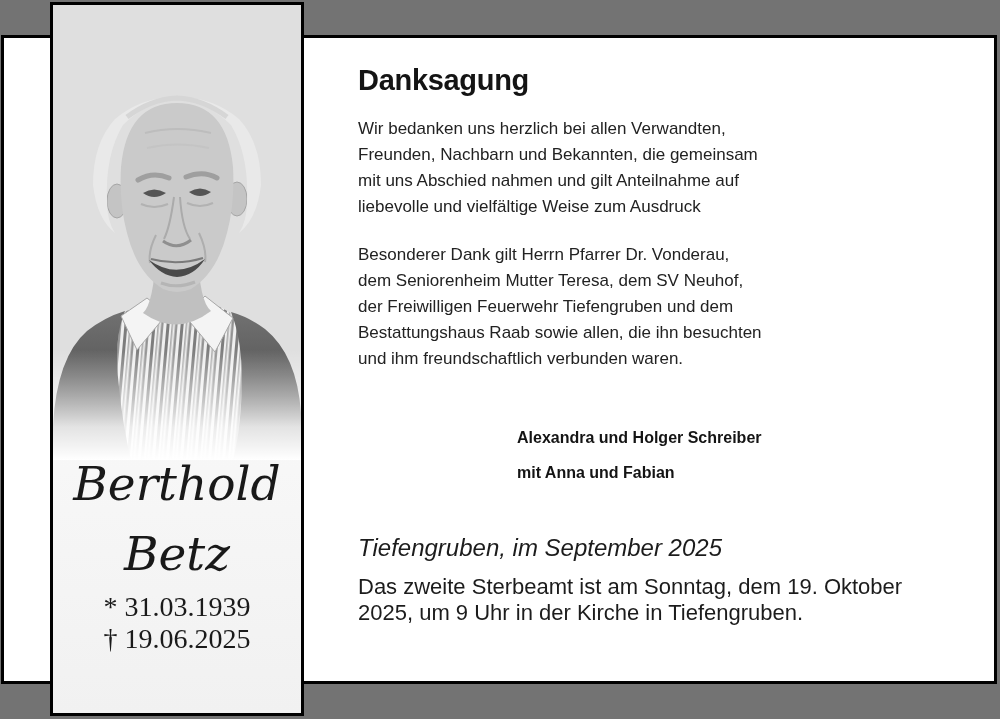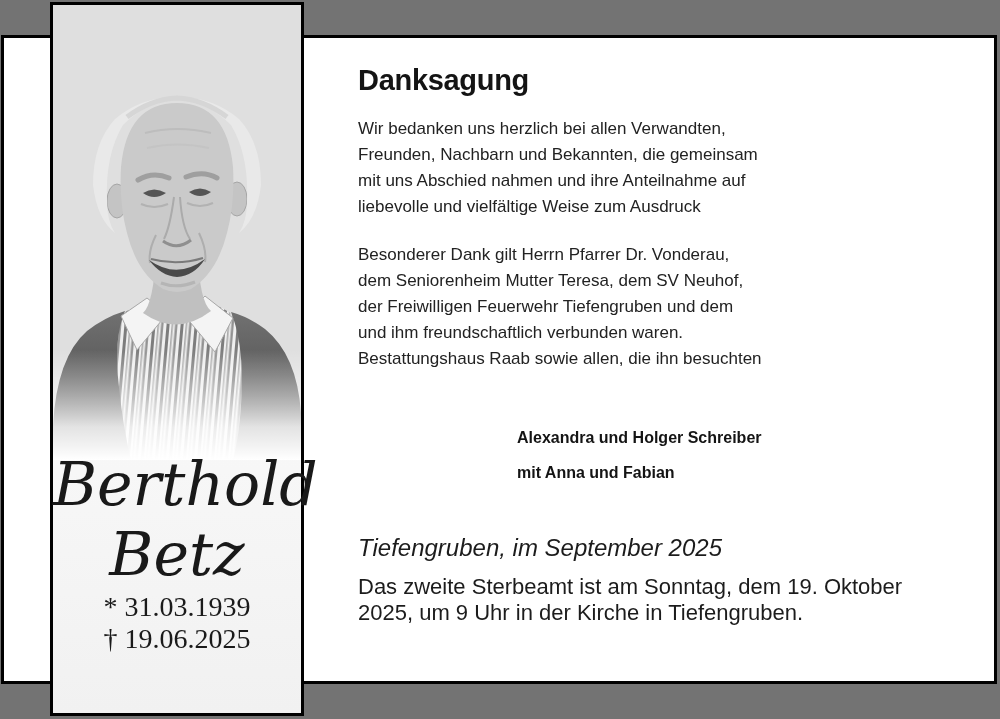--- a/index.html
+++ b/index.html
@@ -29,48 +29,48 @@
 
   
   .photo-panel { position:absolute; left:50px; top:2px; width:254px; height:714px;
                  border:3px solid #000000; z-index:2;
                  background:linear-gradient(180deg,#fefefe 0%,#f8f8f8 60%,#f1f1f1 100%); }
   .photo { position:absolute; left:0; top:0; width:248px; height:455px; overflow:hidden; }
   .photo svg { display:block; }
 
   .script-name { position:absolute; top:444px; left:0; width:248px; text-align:center;
                  font-family:"DejaVu Serif", serif; font-style:italic; font-weight:normal;
-                 font-size:60px; line-height:70px; color:#191919; }
+                 font-size:47px; line-height:70px; color:#191919; }
   .dates { position:absolute; top:586px; left:0; width:248px; text-align:center;
            font-family:"Liberation Serif", serif; font-size:28px; line-height:32px;
            color:#1a1a1a; }
 </style>
 </head>
 <body>
 
 <div class="page">
 
   <div class="main-box"></div>
 
   <div class="content">
     <h1 class="title">Danksagung</h1>
 
     <div class="para para1">
       <div class="line">Wir bedanken uns herzlich bei allen Verwandten,</div>
       <div class="line">Freunden, Nachbarn und Bekannten, die gemeinsam</div>
-      <div class="line">mit uns Abschied nahmen und ihre Anteilnahme auf</div>
+      <div class="line">mit uns Abschied nahmen und gilt Anteilnahme auf</div>
       <div class="line">liebevolle und vielfältige Weise zum Ausdruck</div>
     </div>
 
     <div class="para para2">
       <div class="line">Besonderer Dank gilt Herrn Pfarrer Dr. Vonderau,</div>
       <div class="line">dem Seniorenheim Mutter Teresa, dem SV Neuhof,</div>
       <div class="line">der Freiwilligen Feuerwehr Tiefengruben und dem</div>
+      <div class="line">Bestattungshaus Raab sowie allen, die ihn besuchten</div>
       <div class="line">und ihm freundschaftlich verbunden waren.</div>
-      <div class="line">Bestattungshaus Raab sowie allen, die ihn besuchten</div>
     </div>
 
     <div class="mourners">
       <div>Alexandra und Holger Schreiber</div>
       <div>mit Anna und Fabian</div>
     </div>
 
     <div class="place-date">Tiefengruben, im September 2025</div>
 
     <div class="service">

